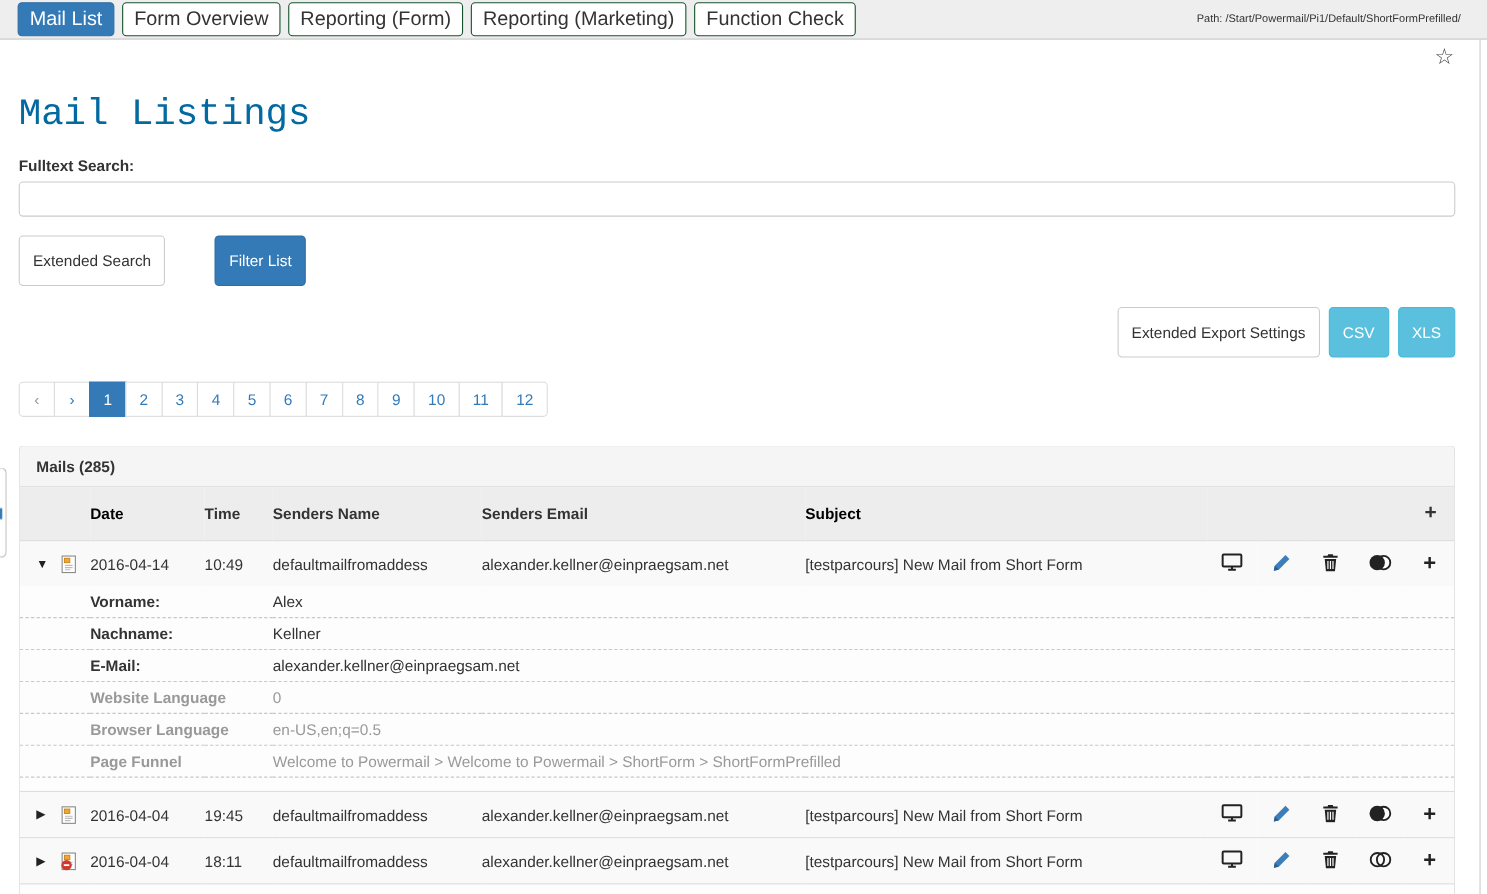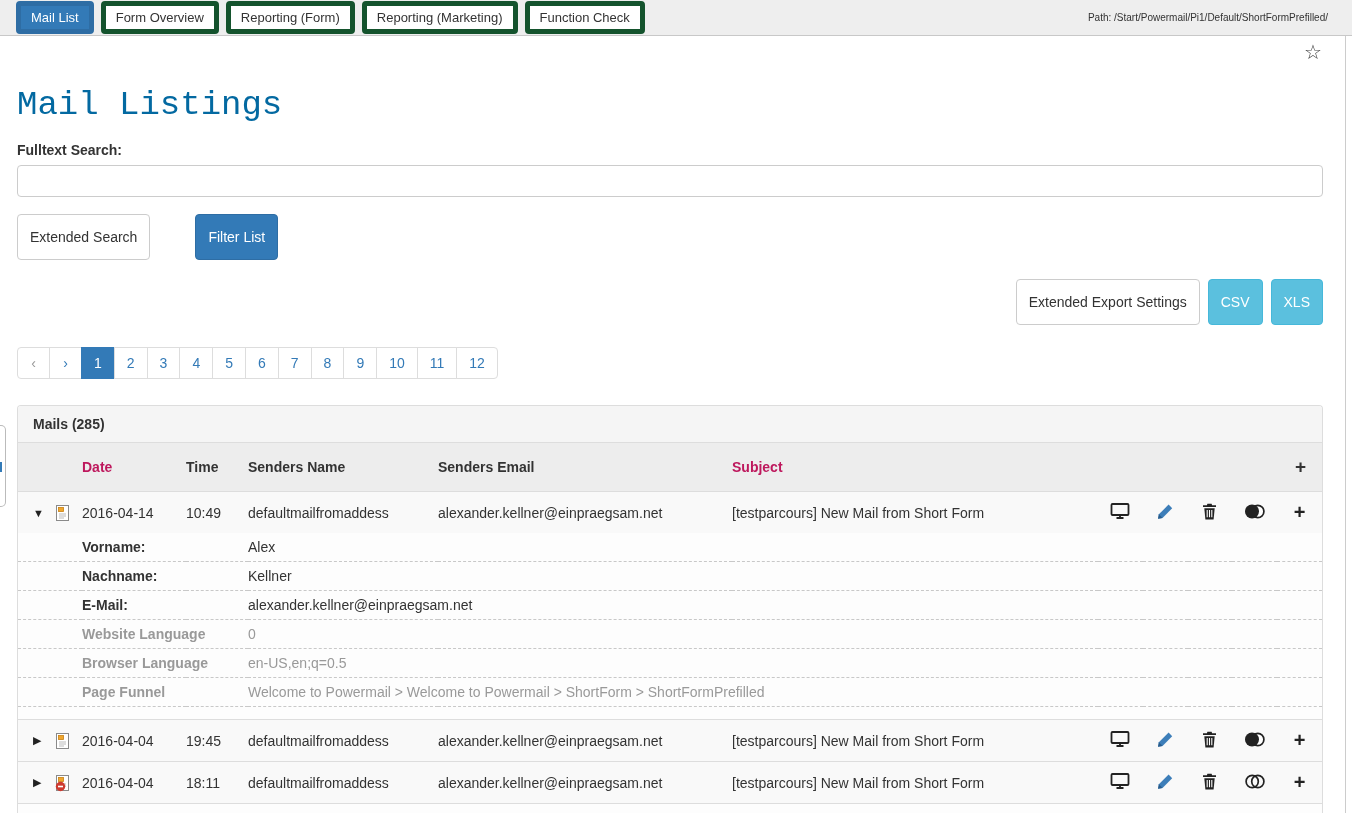--- a/index.html
+++ b/index.html
@@ -2,22 +2,22 @@
 <html><head>
 <meta charset="utf-8">
 <style>
   * { box-sizing: border-box; margin: 0; padding: 0; }
   html,body { width: 1352px; height: 813px; overflow: hidden; background: #fff;
     font-family: "Liberation Sans", sans-serif; color: #333; font-size: 14px; }
 
   
   .topbar { display: flex; align-items: center; gap: 7px; background: #eeeeee;
     border-bottom: 1px solid #c8c8c8; padding: 7px 10px 7px 16px; height: 36px; }
-  .tab-btn { font-family: inherit; font-size: 13px; color: #333; background: #fff;
-    border: 5px solid #14532d; border-radius: 4px; padding: 4px 10px; cursor: pointer; }
+  .tab-btn { font-family: inherit; font-size: 18px; color: #333; background: #fff;
+    border: 1px solid #14532d; border-radius: 4px; padding: 4px 10px; cursor: pointer; }
   .tab-btn.active { background: #337ab7; border-color: #2e6da4; color: #fff; }
   .path-label { margin-left: auto; font-size: 10px; color: #333; padding-right: 14px; }
   .star-row { display: flex; justify-content: flex-end; padding: 6px 30px 0 0; }
   .star { font-size: 20px; color: #444; line-height: 20px; cursor: pointer; }
 
   
   .right-rail { position: fixed; top: 36px; right: 6px; width: 1px; height: 777px;
     background: #ccc; }
   
   .left-handle { position: fixed; left: 0; top: 425px; width: 6px; height: 82px;
@@ -53,21 +53,21 @@
   .panel { margin-top: 26px; border: 1px solid #ddd; border-radius: 4px 4px 0 0;
     border-bottom: none; overflow: hidden; }
   .panel-heading { background: #f5f5f5; border-bottom: 1px solid #ddd;
     padding: 10px 15px; font-weight: bold; font-size: 14px; color: #333; }
   table.mails { width: 100%; border-collapse: collapse; table-layout: fixed; font-size: 14px; }
   col.c-caret{width:64px} col.c-date{width:104px} col.c-time{width:62px}
   col.c-name{width:190px} col.c-email{width:294px} col.c-subject{width:366px}
   col.c-icon{width:44.8px}
   thead th { background: #ededed; text-align: left; font-weight: bold; padding: 13px 0;
     color: #333; }
-  th.link, td.link-col { color: #be185d; }
+  th.link, td.link-col { color: #000000; }
   th.th-plus { text-align: right; padding-right: 16px; font-size: 19px; cursor: pointer; }
   tr.main-row td { background: #f9f9f9; border-top: 1px solid #ddd; padding: 10px 0;
     vertical-align: middle; }
   tr.detail-row td { background: #fdfdfd; padding: 6px 0; border-bottom: 1px dashed #c8c8c8; margin-left: 13px; }
   tr.detail-row .d-label { font-weight: bold; }
   tr.detail-row.muted td { color: #999; }
   tr.spacer-row td { background: #fdfdfd; height: 13px; padding: 0; }
   .caret-cell { display: flex; align-items: center; gap: 9px; padding-left: 15px; }
   .caret { font-size: 11px; color: #222; cursor: pointer; width: 12px; }
   .icon-cell { text-align: center; cursor: pointer; }

